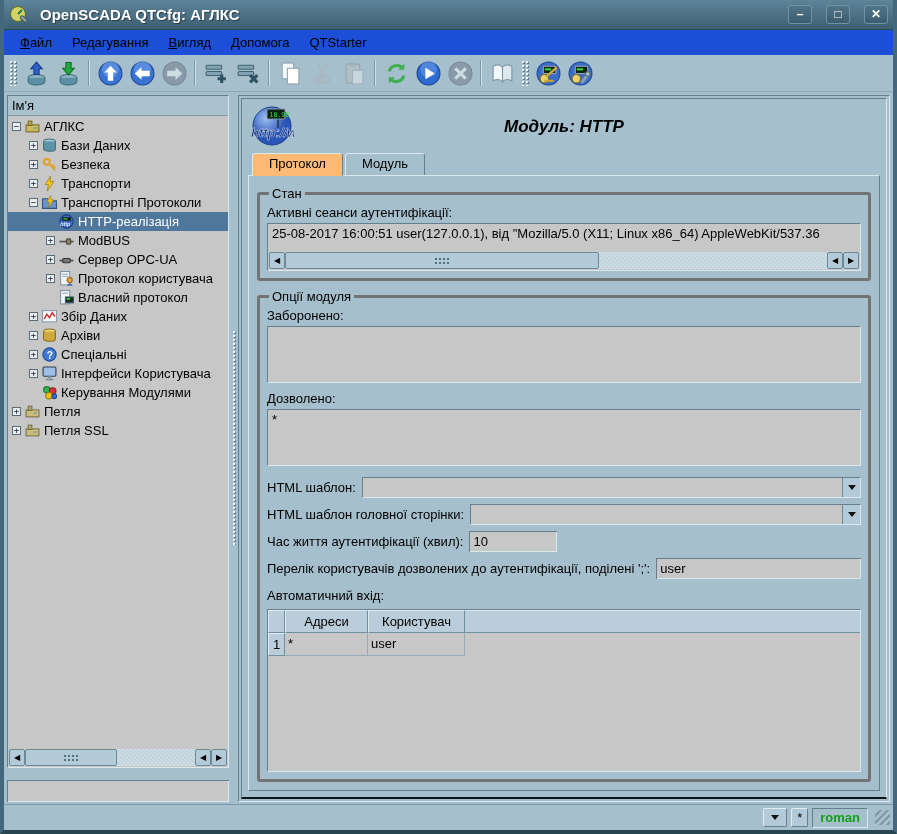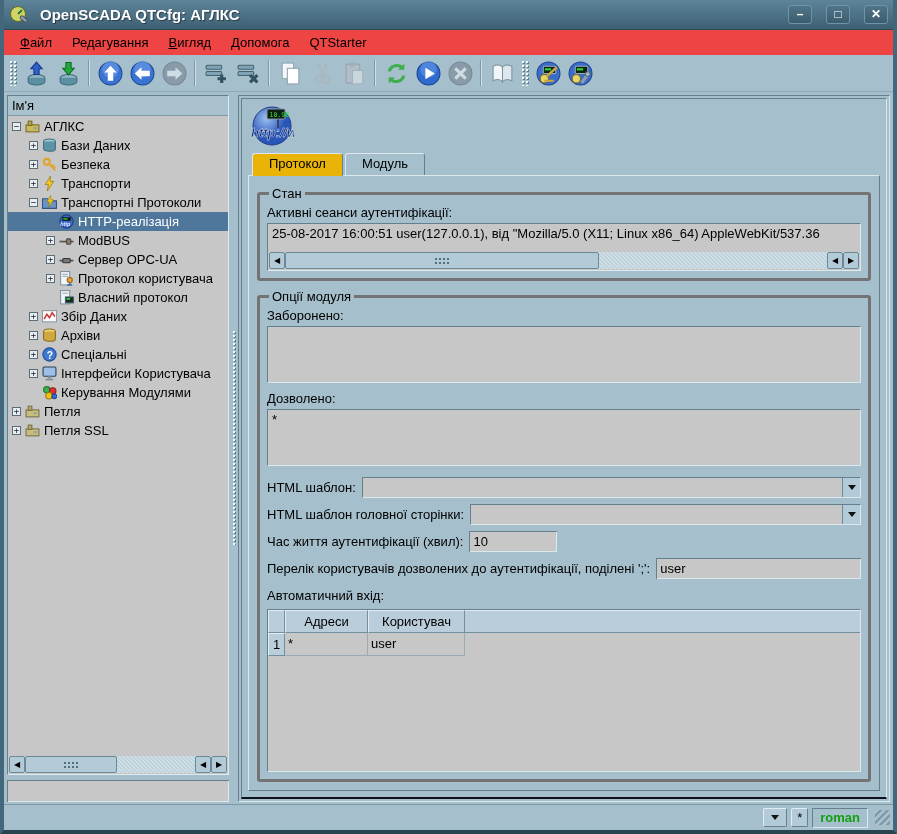--- a/index.html
+++ b/index.html
@@ -20,39 +20,39 @@
   }
   .titlebar .win-icon { width:20px; height:20px; flex:0 0 20px; }
   .titlebar .title { color:#fff; font-weight:bold; font-size:15px; text-shadow:1px 1px 1px rgba(0,0,0,.45); flex:1; }
   .winbtn {
     width:24px; height:19px; margin-left:3px; border-radius:3px;
     background:linear-gradient(#527488,#3b5d6f); border:1px solid #6f94a6;
     color:#fff; font-size:12px; line-height:17px; text-align:center; font-weight:bold;
   }
 
   
-  .menubar { height:25px; flex:0 0 25px; display:flex; align-items:center; padding-left:6px; background:#ef4444; }
+  .menubar { height:25px; flex:0 0 25px; display:flex; align-items:center; padding-left:6px; background:#1d4ed8; }
   .menu-item { padding:3px 10px; white-space:nowrap; }
   .accel { text-decoration:underline; }
 
   
   .toolbar { height:37px; flex:0 0 37px; display:flex; align-items:center; background:#a6bfcc; padding:0 2px; border-bottom:1px solid #8fa9b6; }
   .tb-handle { width:8px; height:26px; margin:0 3px;
     background-image:radial-gradient(#f2f7fa 1.1px, transparent 1.2px), radial-gradient(#5c7c8b 1.1px, transparent 1.2px);
     background-size:4px 4px; background-position:0 0, 1px 1px; }
   .tb-sep { width:2px; height:26px; margin:0 4px; border-left:1px solid #7f99a6; border-right:1px solid #cfe0e8; }
   .tb-btn { width:30px; height:30px; display:flex; align-items:center; justify-content:center; margin:0 1px; border-radius:3px; }
   .tb-btn.disabled { filter:grayscale(.85) opacity(.45); }
   .tb-btn svg { width:25px; height:25px; }
 
   
   .main { flex:1; display:flex; padding:3px 3px 2px 3px; min-height:0; }
 
   
-  .left-col { width:222px; flex:0 0 222px; display:flex; flex-direction:column; min-height:0; }
+  .left-col { width:222px; flex:0 0 222px; display:flex; flex-direction:column; min-height:0;gap:7px; }
   .sunken { border-top:1px solid #64808d; border-left:1px solid #64808d; border-bottom:1px solid #dbe8ee; border-right:1px solid #dbe8ee; }
   .tree-frame { flex:1; display:flex; flex-direction:column; background:#c7c7c7; min-height:0; }
   .tree-header { height:20px; flex:0 0 20px; background:#a9c2ce; border-bottom:1px solid #7f99a6; padding:2px 4px; }
   .tree-body { flex:1; overflow:hidden; padding-top:1px; }
   .tree-item { height:19px; display:flex; align-items:center; white-space:nowrap; overflow:hidden; }
   .tree-item.selected { background:#4f769b; color:#fff; }
   .exp { width:9px; height:9px; flex:0 0 9px; margin-right:4px; border:1px solid #5a6d77; background:#e7eef2;
          font-size:9px; line-height:7px; text-align:center; color:#223; font-family:"DejaVu Sans Mono",monospace; }
   .exp.none { visibility:hidden; }
   .ti { width:15px; height:15px; flex:0 0 15px; margin-right:4px; }
@@ -82,21 +82,21 @@
   .panel-inner { flex:1; display:flex; flex-direction:column; padding:2px 6px 6px 6px; min-height:0;
     border-top:1px solid #64808d; border-left:1px solid #64808d; border-bottom:2px solid #0c1418; border-right:1px solid #dbe8ee; }
   .panel-header { height:52px; flex:0 0 52px; position:relative; }
   .panel-header svg.http-big { position:absolute; left:2px; top:3px; width:44px; height:44px; }
   .panel-title { text-align:center; font-size:17px; font-weight:bold; font-style:italic; padding-top:16px; }
 
   .tabbar { display:flex; margin-left:4px; height:22px; flex:0 0 22px; }
   .tab { padding:2px 16px 0 16px; margin-right:2px; background:#a6bfcc;
     border:1px solid #64808d; border-bottom:none; border-top-color:#dbe8ee; border-left-color:#dbe8ee;
     border-radius:3px 3px 0 0; }
-  .tab.active { position:relative; z-index:2; height:23px; background:#eab308; }
+  .tab.active { position:relative; z-index:2; height:23px; background:#fdba74; }
 
   .tabpane { flex:1; display:flex; flex-direction:column; min-height:0; padding:10px 8px 8px 8px;
     border:1px solid #64808d; border-top-color:#dbe8ee; border-left-color:#dbe8ee; }
 
   fieldset { border:3px solid #737373; border-radius:3px; padding:2px 7px 7px 7px; }
   legend { padding:0 3px; margin-left:2px; }
   .fs-state { flex:0 0 auto; margin-bottom:8px; display:flex; flex-direction:column; }
   .fs-opts { flex:1; display:flex; flex-direction:column; min-height:0; }
 
   .lbl { padding:2px 0 3px 0; white-space:nowrap; }
@@ -493,20 +493,21 @@
                   <stop offset="0%" stop-color="#9cc0f0"></stop>
                   <stop offset="100%" stop-color="#2a55b8"></stop>
                 </radialGradient>
               </defs>
             <circle cx="22" cy="22" r="19" fill="url(#bg1)" stroke="#1a3c86"></circle>
             <rect x="27" y="14" width="2" height="10" fill="#33436b"></rect>
             <rect x="17" y="5" width="18" height="10" rx="1" fill="#0d1f10" stroke="#8899aa"></rect>
             <text x="19.5" y="12.5" font-size="6.5" fill="#35e53c" font-family="monospace">10.98</text>
             <text x="1" y="33" font-size="13" font-weight="bold" font-style="italic" fill="#12307a" stroke="#dce6f5" stroke-width="0.4">http://www</text>
           </svg>
+          <div class="panel-title">Модуль: HTTP</div>
         </div>
 
         <div class="tabbar">
           <span class="tab active">Протокол</span>
           <span class="tab">Модуль</span>
         </div>
 
         <div class="tabpane">
 
           <fieldset class="fs-state">

